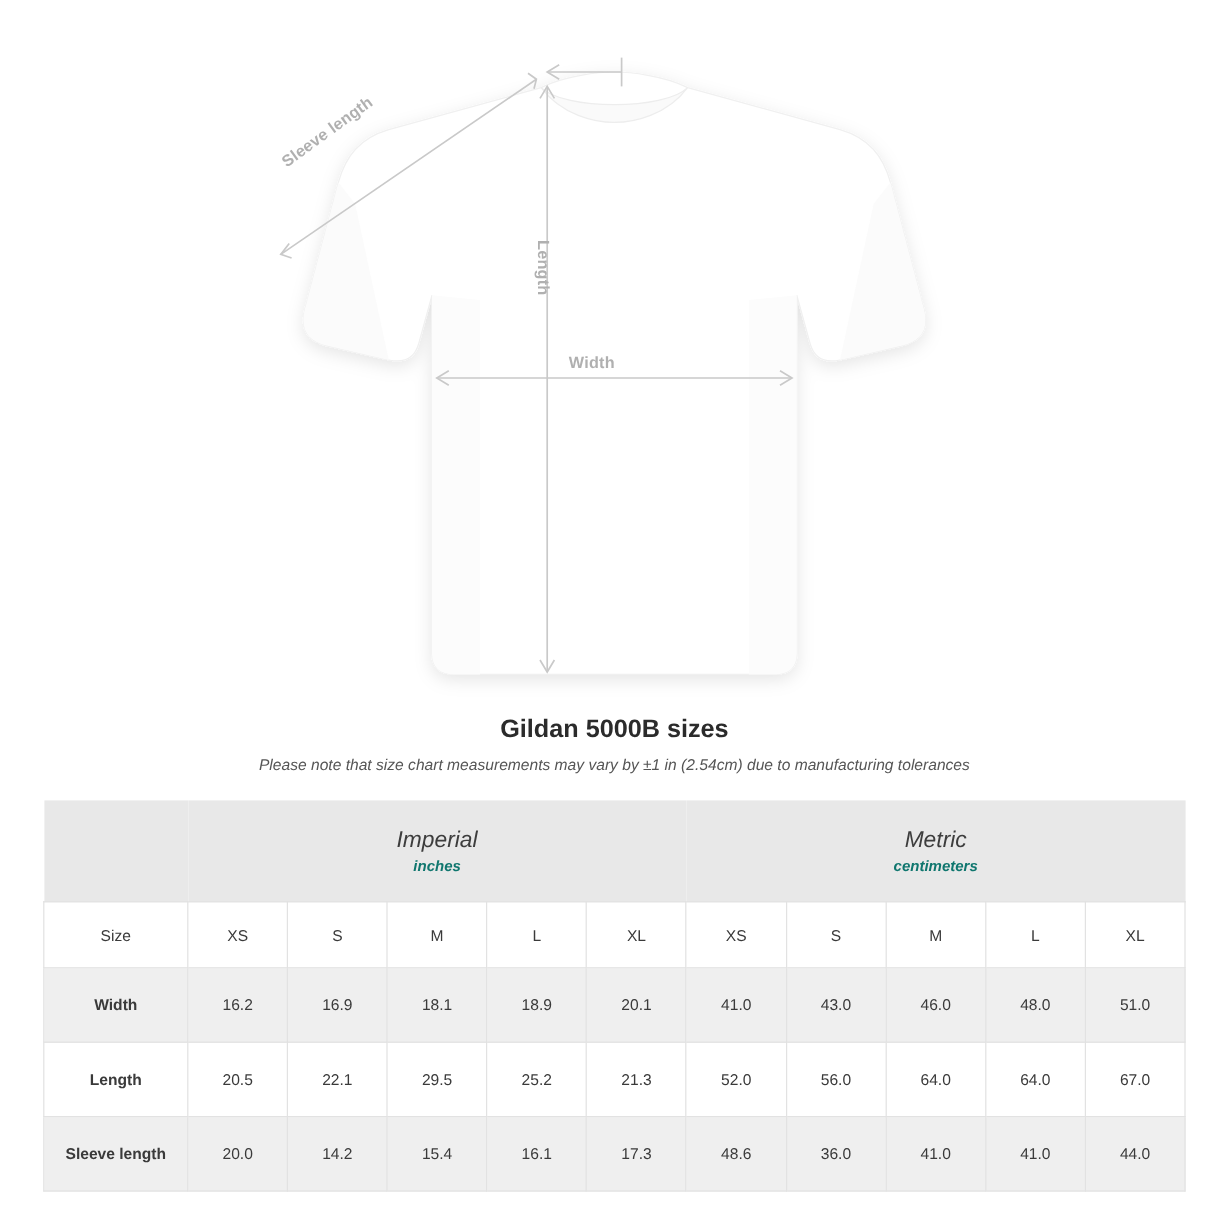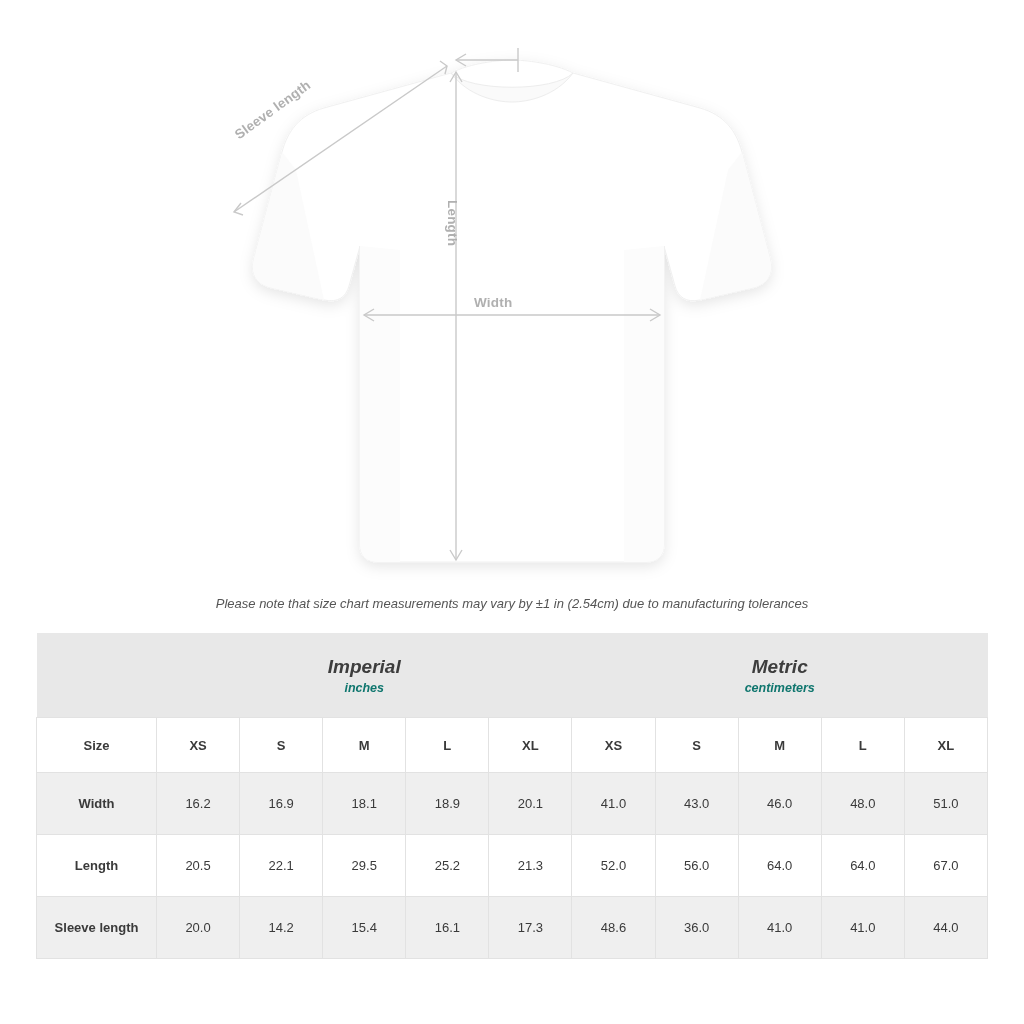--- a/index.html
+++ b/index.html
@@ -99,39 +99,39 @@
     background: #e8e8e8;
     height: 82px;
     vertical-align: middle;
   }
   tr.group-row th.spacer {
     background: #e8e8e8;
     width: 120px;
   }
   .group-name {
     font-size: 19px;
-    font-weight: bold;
+    font-weight: normal;
     font-style: italic;
     color: #3d3d3d;
     display: block;
     line-height: 1.3;
   }
   .group-unit {
     font-size: 12.5px;
     font-style: italic;
     color: #0f766e;
     display: block;
     margin-top: 2px;
   }
 
   
   tr.size-row th {
     height: 52px;
     background: #ffffff;
-    font-weight: bold;
+    font-weight: normal;
     font-size: 13px;
     color: #3a3a3a;
   }
   tr.size-row th.rowlabel-head {
     background: #ffffff;
   }
 
   
   tbody tr td,
   tbody tr th {
@@ -222,20 +222,21 @@
         <polyline points="241,203 234,212 243,215"></polyline>
       </g>
     </svg>
 
     <div class="dim-label width-label">Width</div>
     <div class="dim-label length-label">Length</div>
     <div class="dim-label sleeve-label">Sleeve length</div>
   </div>
 
   <div class="title-block">
+    <h1 class="chart-title">Gildan 5000B sizes</h1>
     <p class="chart-note">Please note that size chart measurements may vary by ±1 in (2.54cm) due to manufacturing tolerances</p>
   </div>
 
   <div class="table-wrap">
     <table class="size-table">
       <colgroup>
         <col class="label-col">
         <col>
           <col>
           <col>

